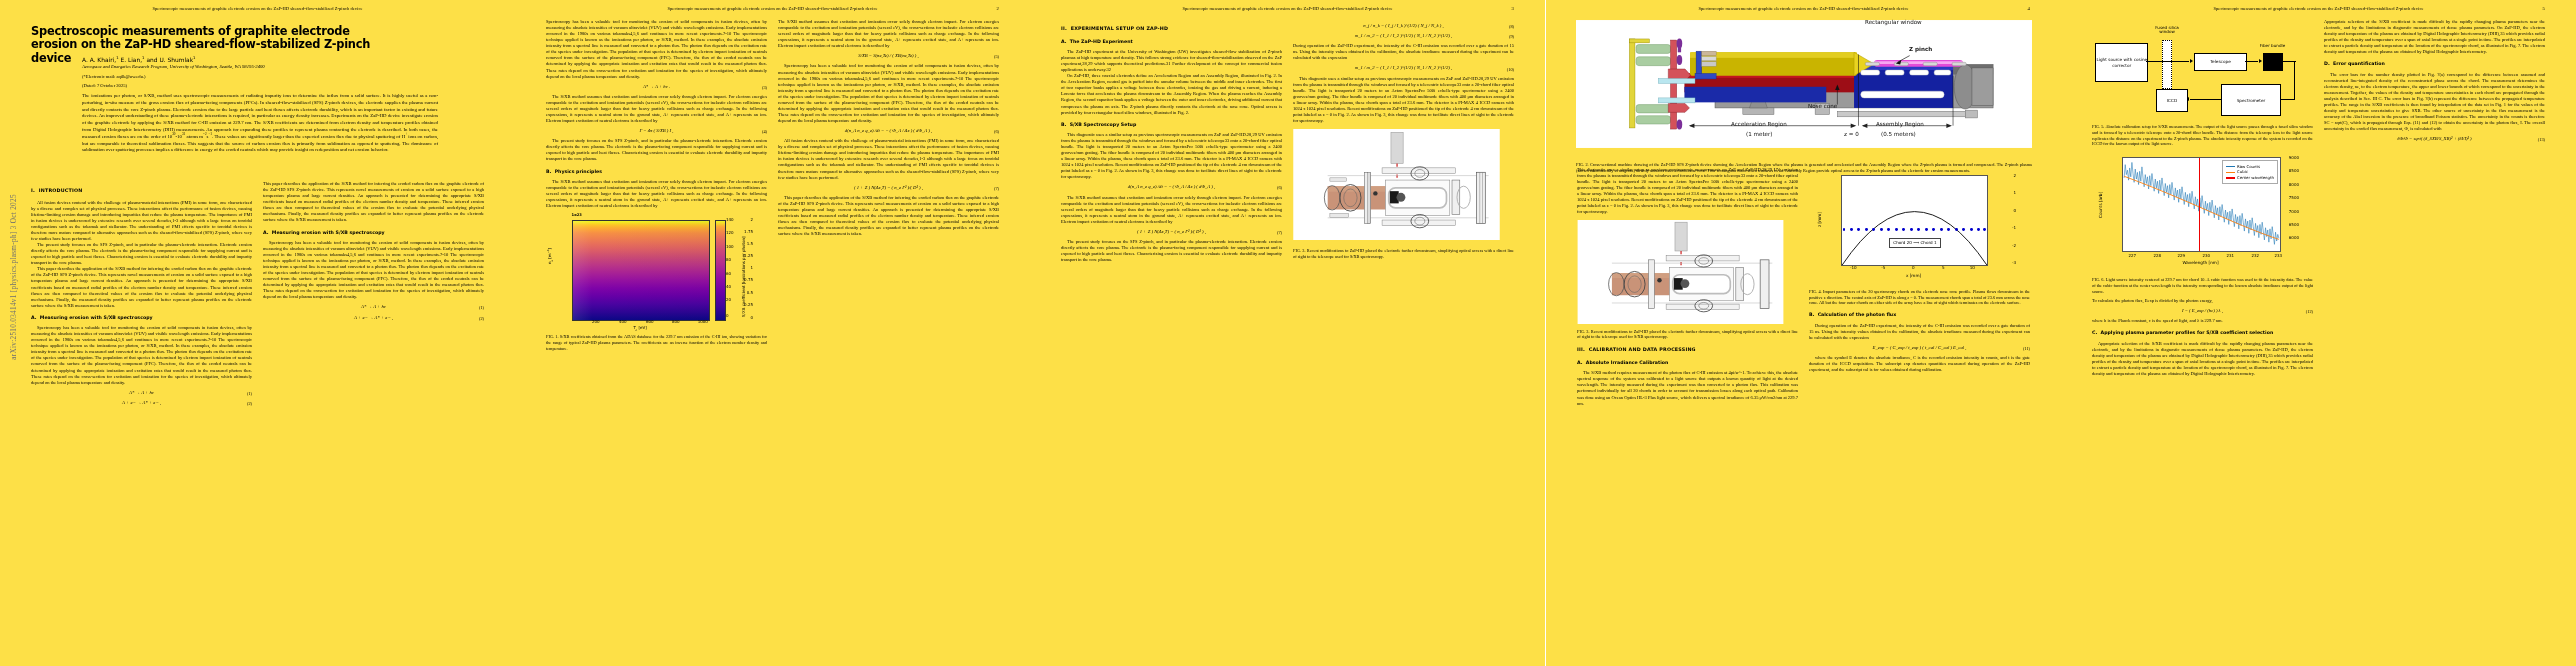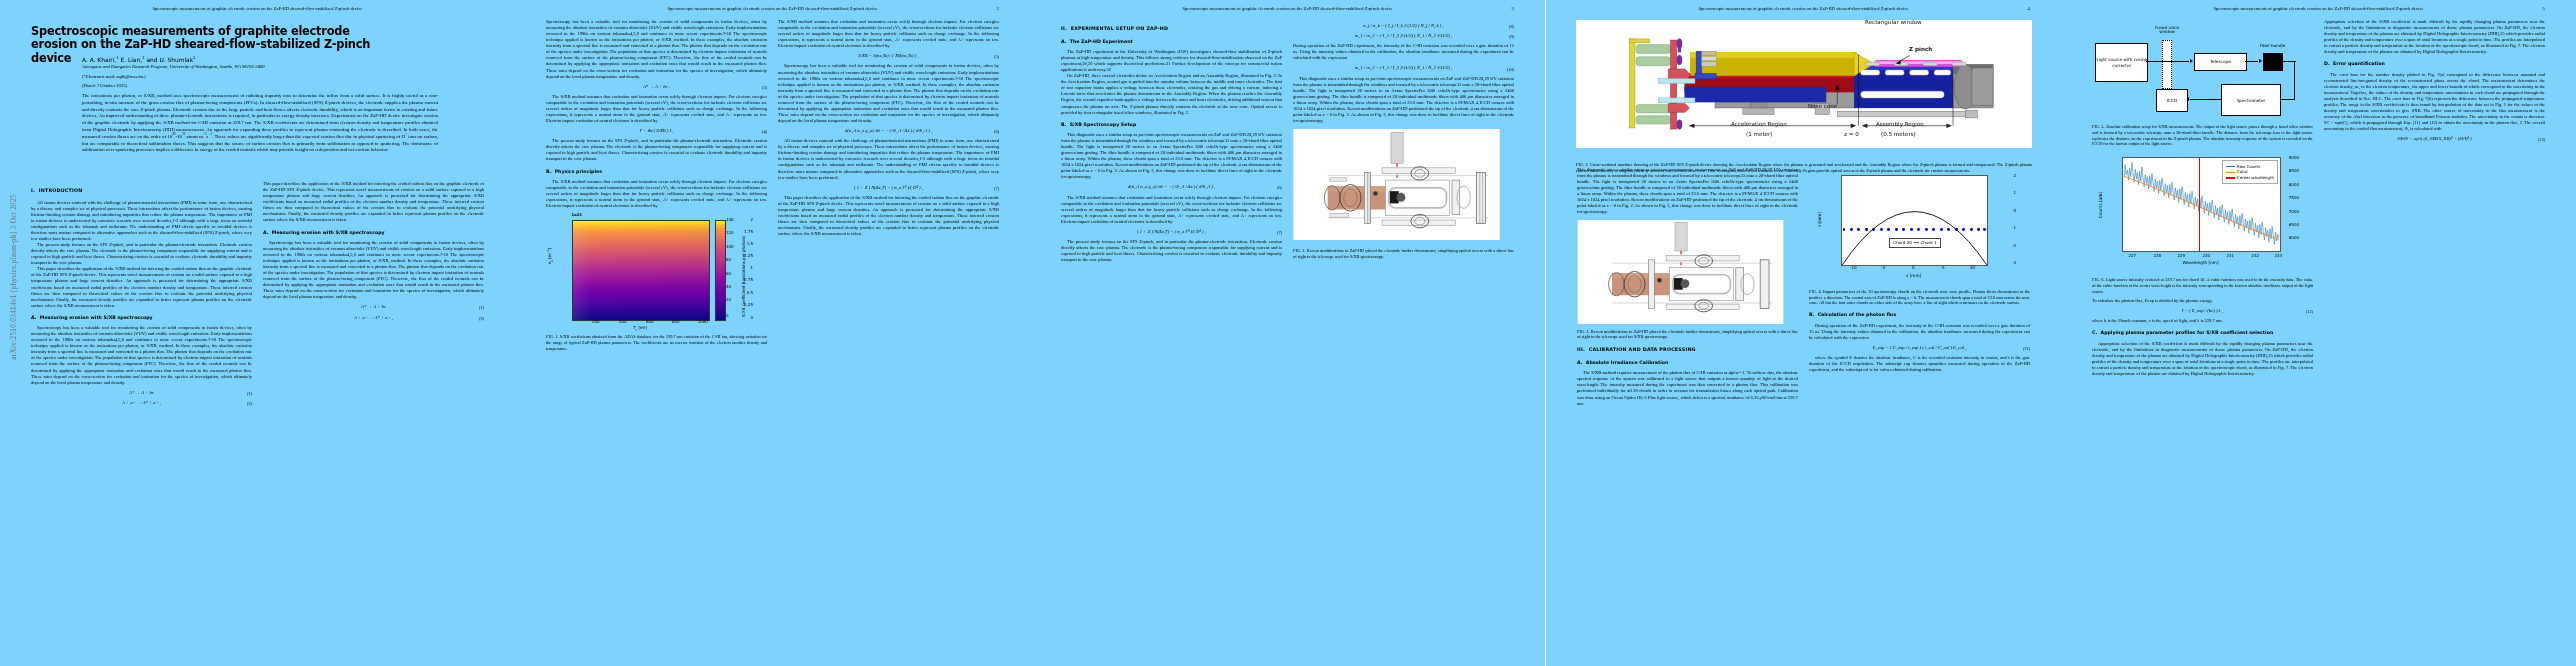--- a/index.html
+++ b/index.html
@@ -1,18 +1,18 @@
 <!DOCTYPE html>
 <html style="font-size:9px"><head>
 <meta charset="utf-8">
 <style>
   html,body{margin:0;padding:0;background:#ffffff;}
   body{width:2576px;height:667px;overflow:hidden;font-family:"Liberation Serif",serif;color:#000;}
   .sheet{position:absolute;top:0;left:0;width:2576px;height:667px;background:#ffffff;}
-  .page{position:absolute;top:0;width:515px;height:667px;background:#7dd3fc;overflow:hidden;}
+  .page{position:absolute;top:0;width:515px;height:667px;background:#fde047;overflow:hidden;}
   .p1{left:0}.p2{left:515px}.p3{left:1030px}.p4{left:1546px}.p5{left:2061px}
 
   .runhead{position:absolute;top:6.1px;left:31px;right:31px;font-size:4.5px;
            text-align:center;letter-spacing:.01em;white-space:nowrap;}
   .runhead .pno{position:absolute;right:0;top:0;font-size:4.7px;}
 
   .arxiv-stamp{position:absolute;left:-131px;top:273px;width:289px;
       transform:rotate(-90deg);transform-origin:center center;
       font-size:7.2px;color:#6f6f6f;font-family:"Liberation Serif",serif;
       letter-spacing:.045em;white-space:nowrap;text-align:center;}

